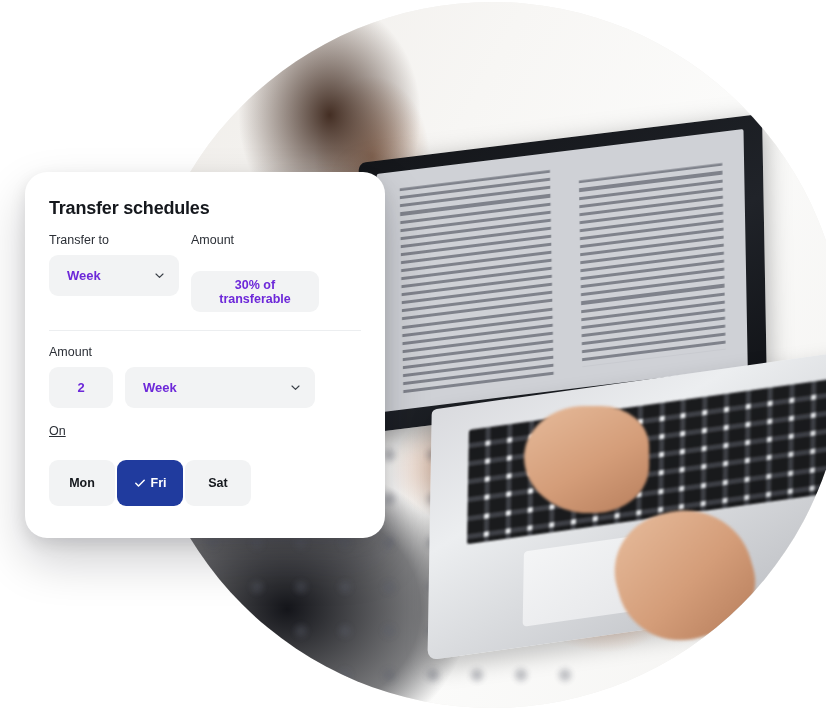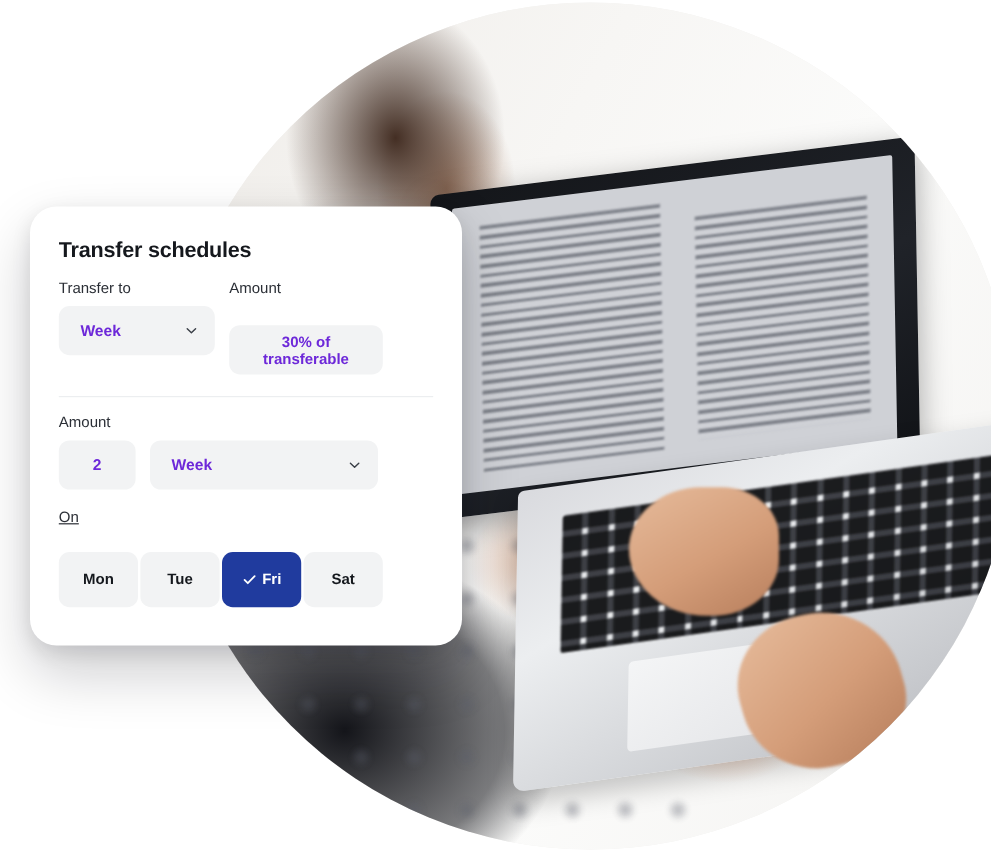--- a/index.html
+++ b/index.html
@@ -322,23 +322,20 @@
           </svg>
         </span>
       </button>
     </div>
 
     <div class="field-label on-label">On</div>
     <div class="days" id="days">
         <button class="day">
           <span>Mon</span>
         </button>
-        <button class="day">
-          <span>Tue</span>
-        </button>
         <button class="day selected">
           <span class="check"><svg viewBox="0 0 12 12" width="12" height="12" aria-hidden="true">
               <path d="M1.8 6.3 L4.5 9.0 L10.2 3.2" fill="none" stroke="#ffffff" stroke-width="1.5" stroke-linecap="round" stroke-linejoin="round"></path>
             </svg></span>
           <span>Fri</span>
         </button>
         <button class="day">
           <span>Sat</span>
         </button>
       </div>

